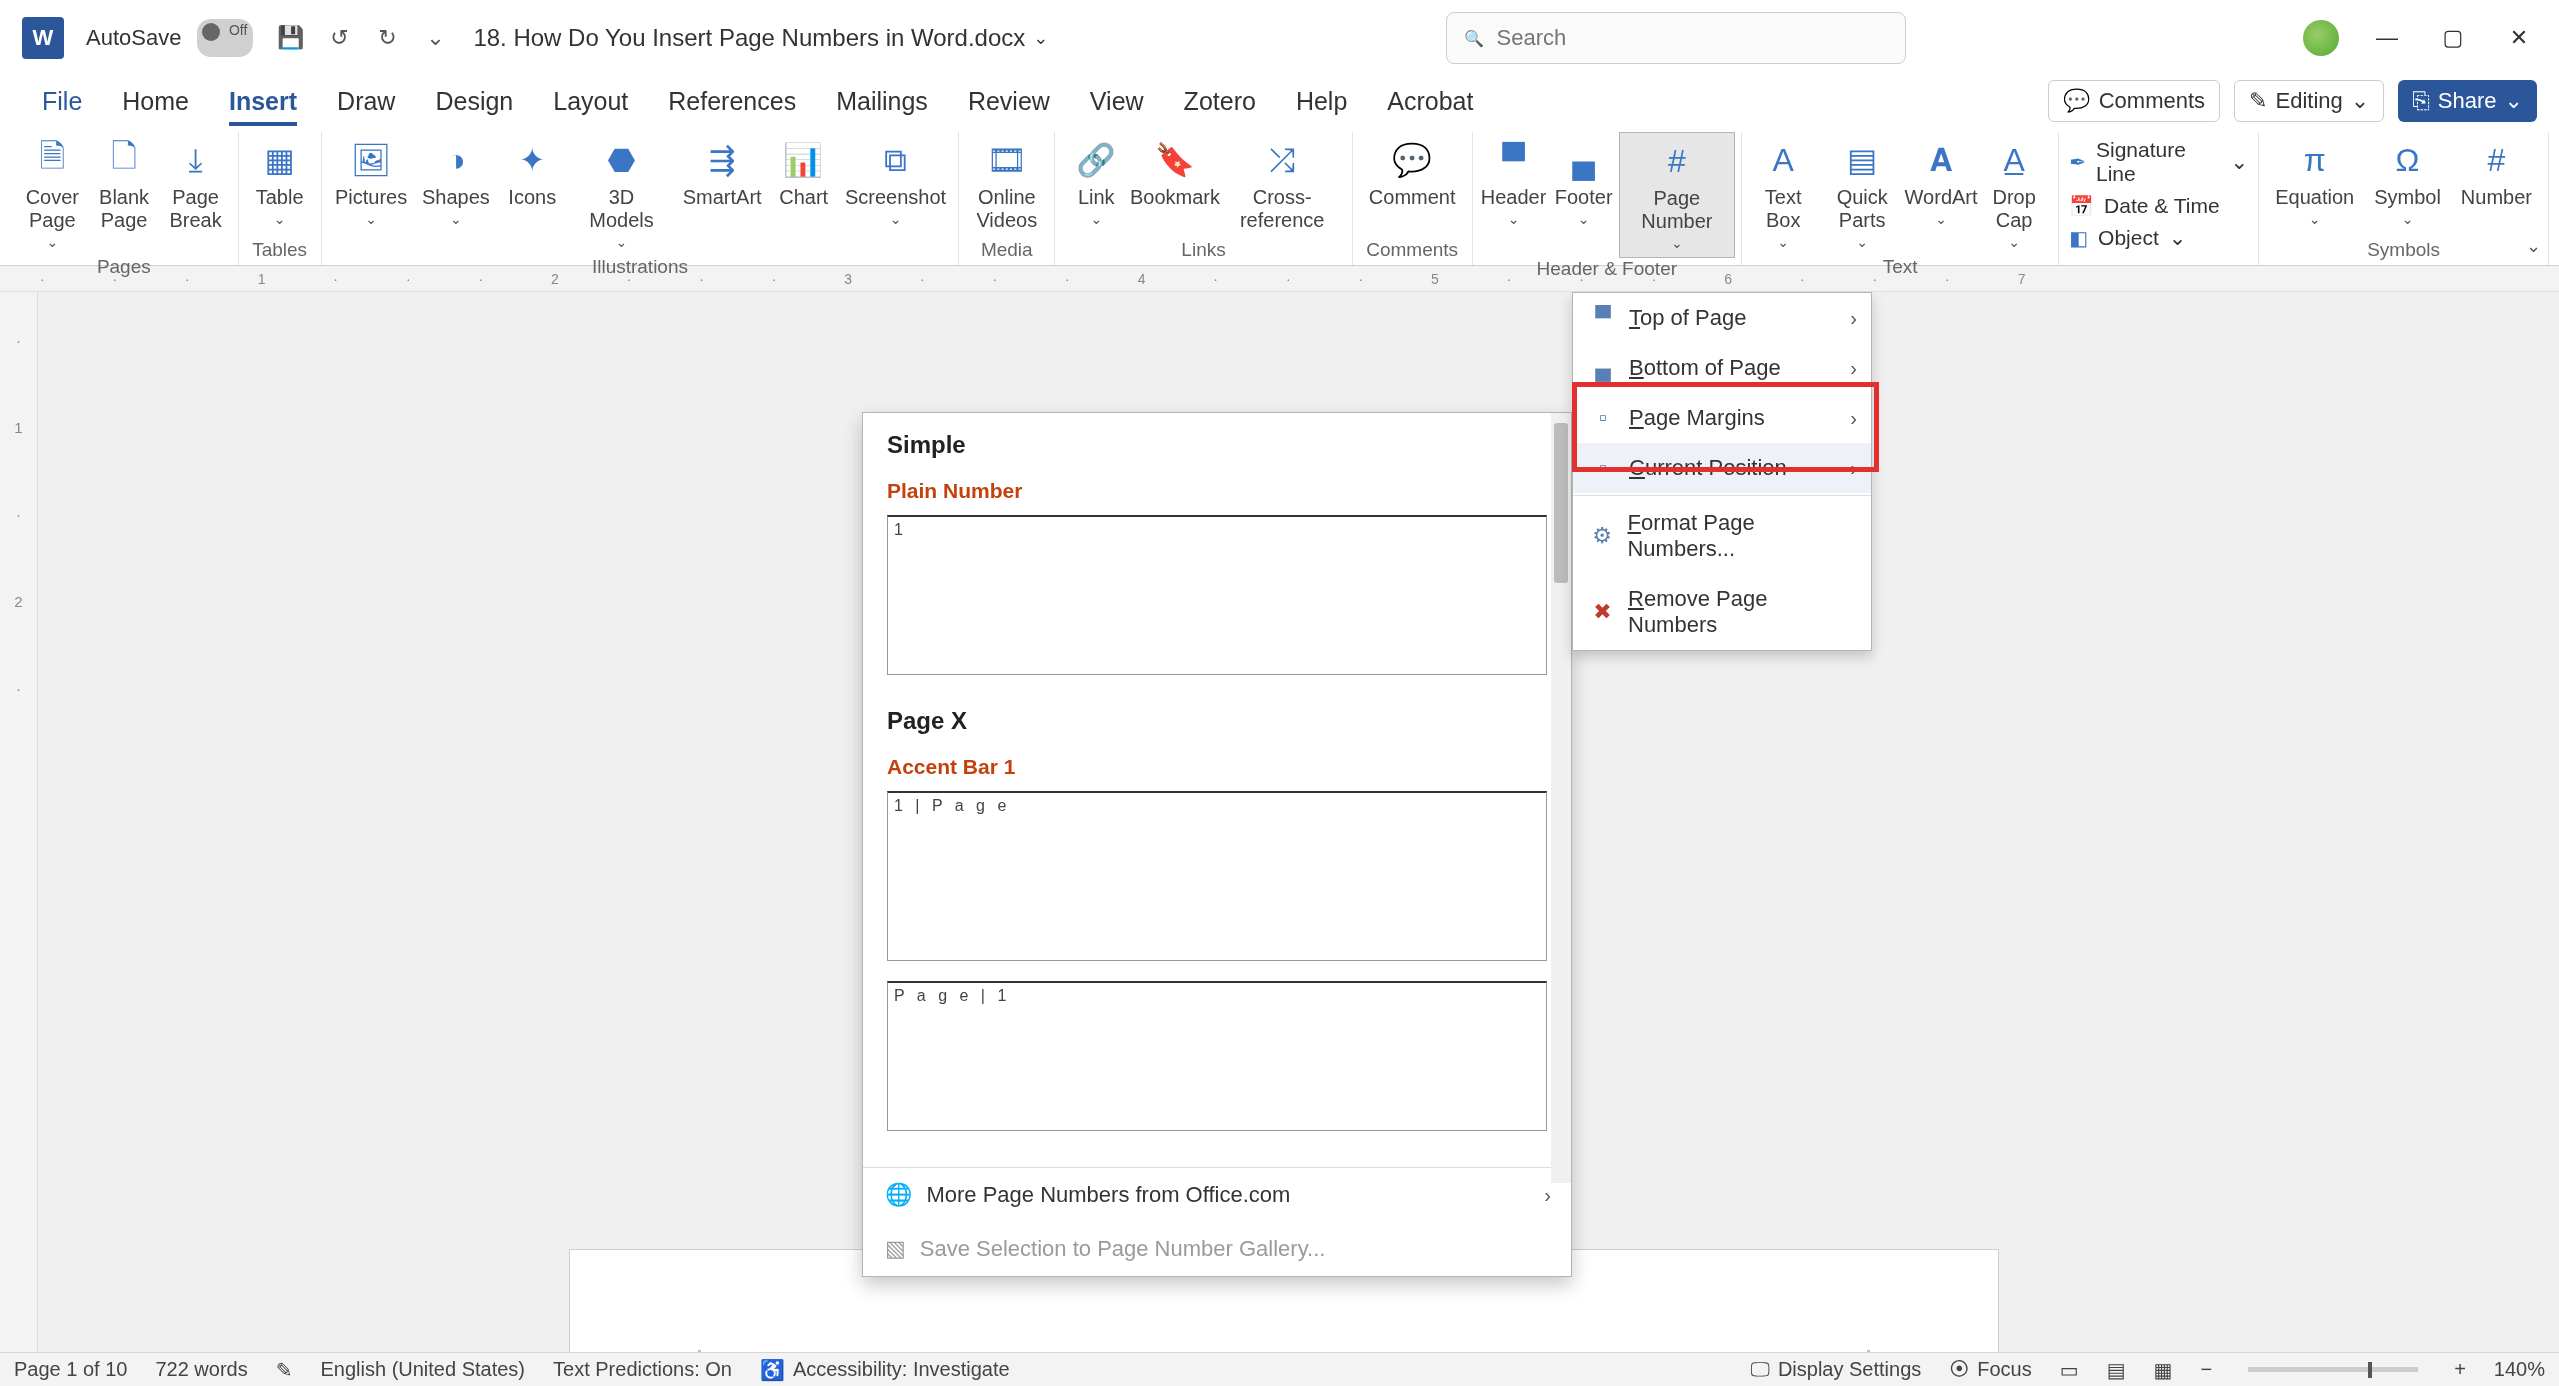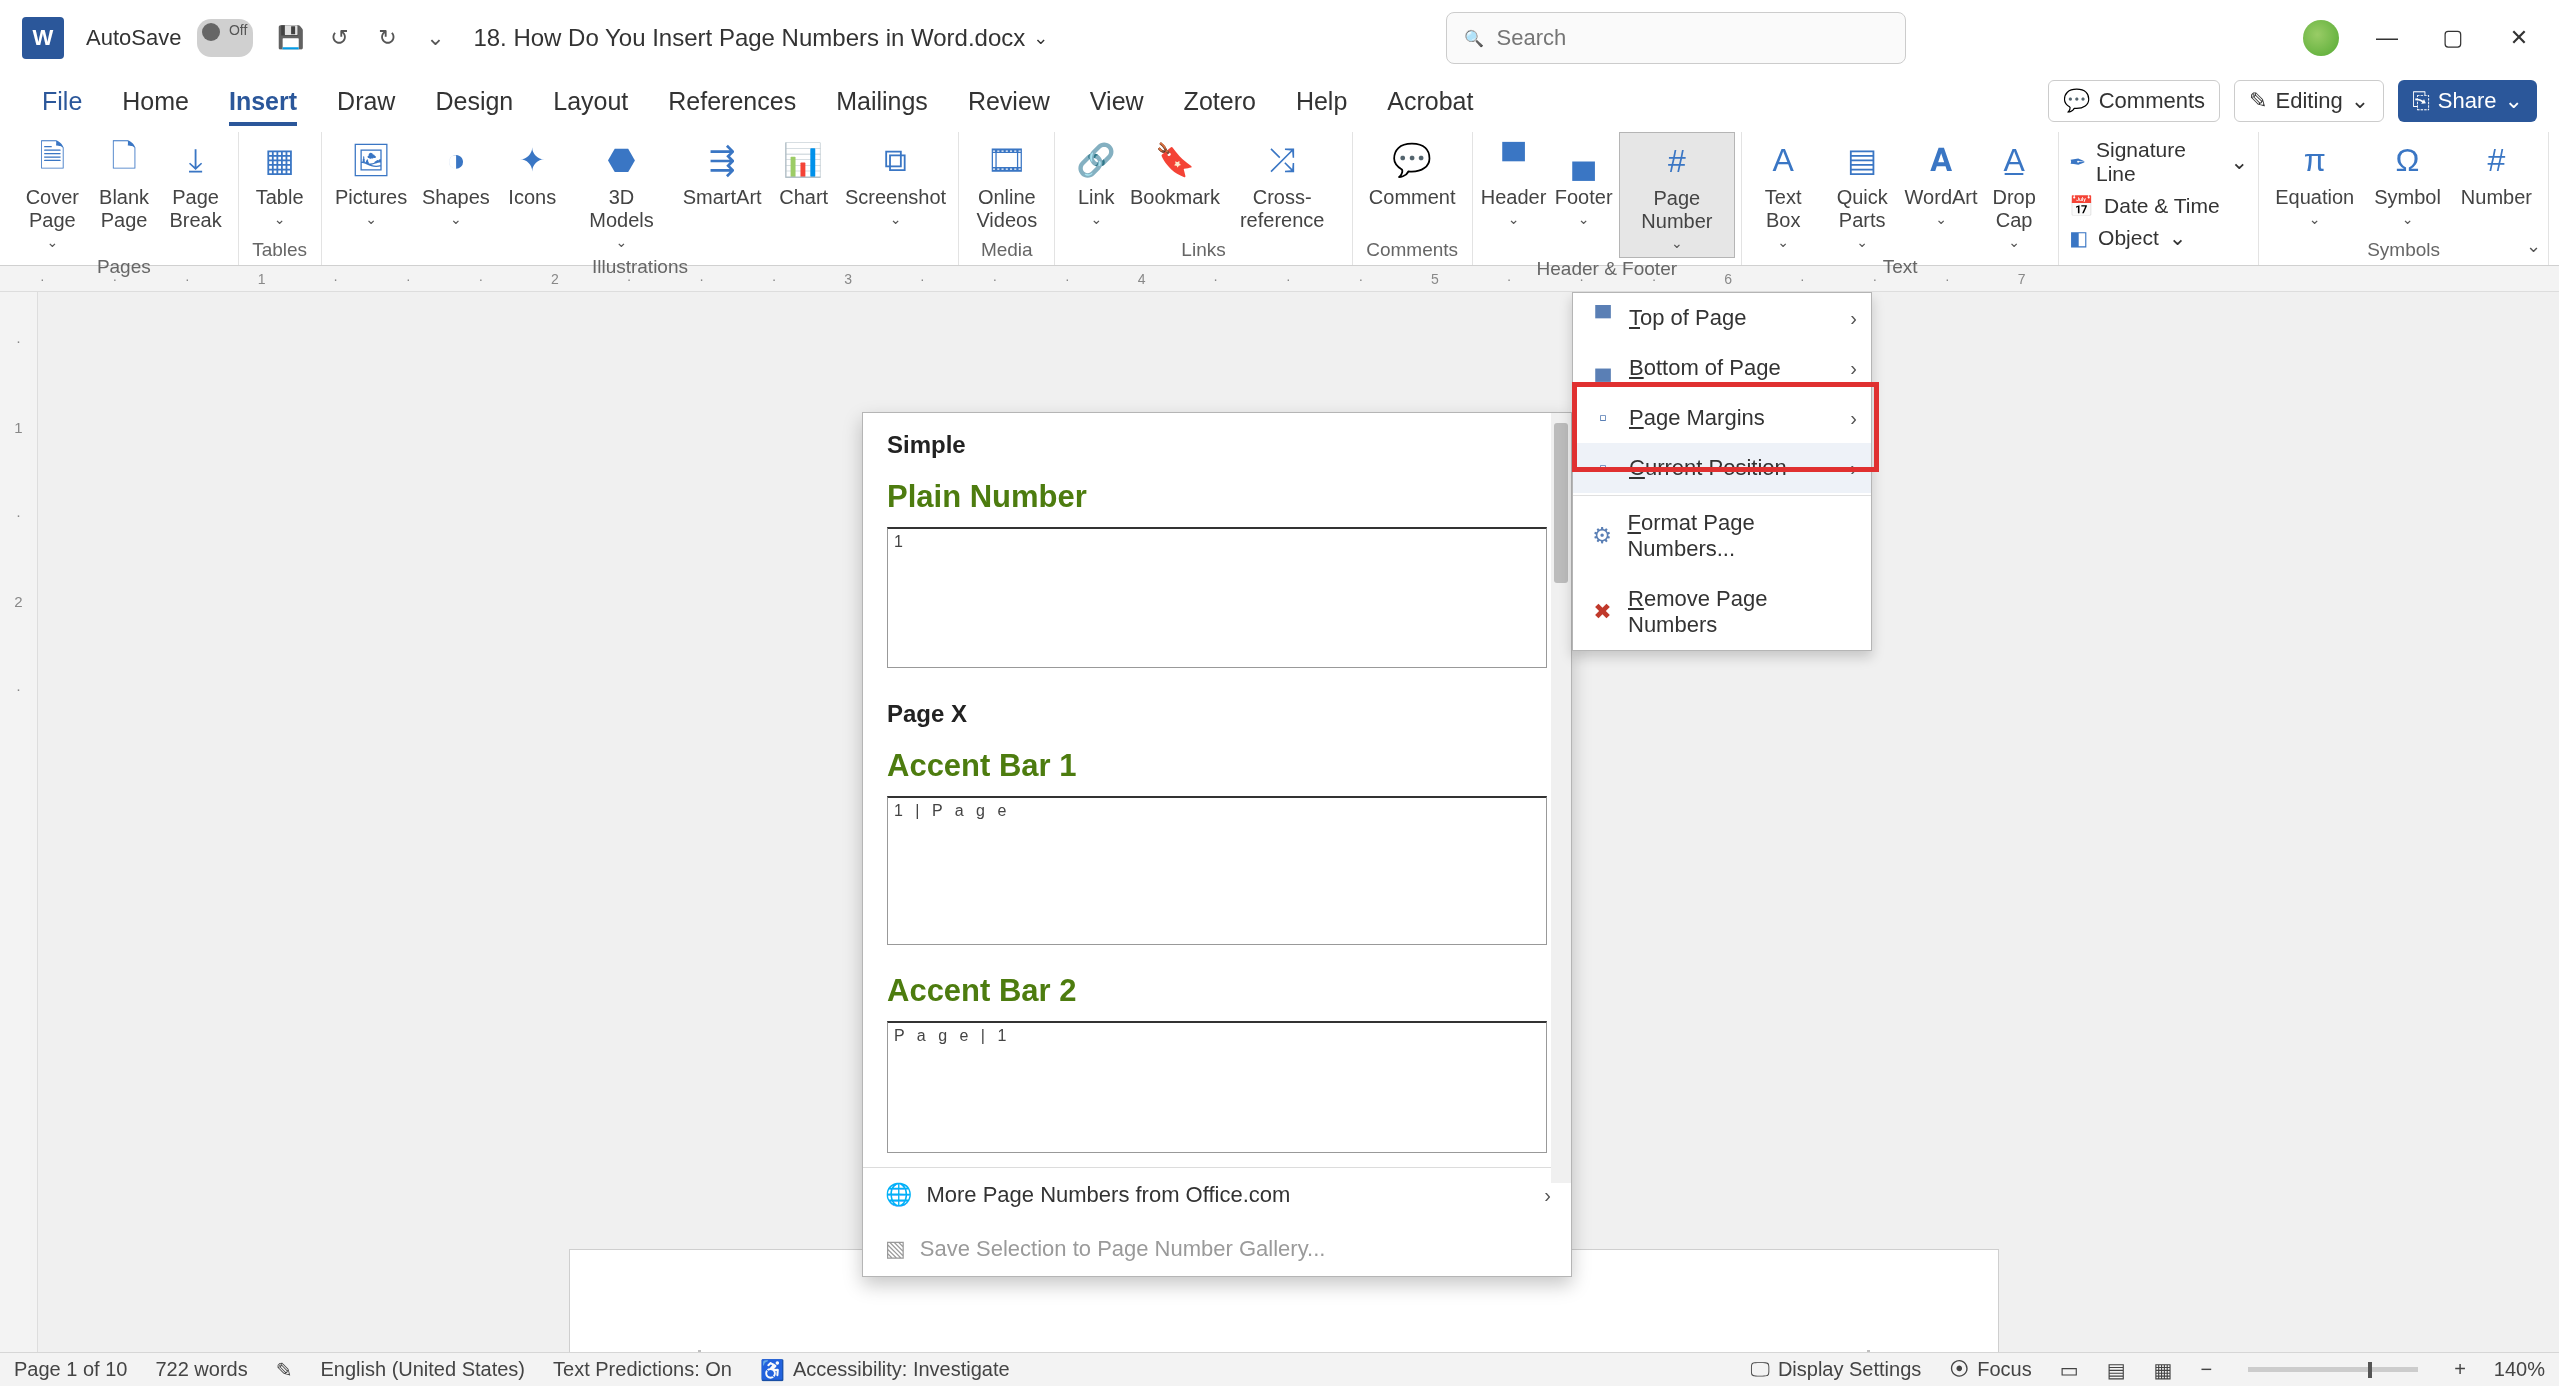--- a/index.html
+++ b/index.html
@@ -76,21 +76,21 @@
 .pn-row .mini-icon { width: 24px; text-align: center; color: #5a7fb5; }
 .pn-row .underline { text-decoration: underline; }
 .pn-sep { height: 1px; background: #e0e0e0; margin: 2px 0; }
 .red-box { position: absolute; left: 1572px; top: 90px; width: 307px; height: 90px; border: 5px solid #e03030; z-index: 30; pointer-events: none; }
 
 
 .gallery { position: absolute; left: 862px; top: 120px; width: 710px; height: 865px; background: #fff; border: 1px solid #b5b5b5; box-shadow: 0 8px 18px rgba(0,0,0,.22); z-index: 15; display: flex; flex-direction: column; }
 .gallery-scroll { position: absolute; right: 0; top: 0; width: 20px; height: 770px; background: #f0f0f0; }
 .gallery-scroll-thumb { position: absolute; top: 10px; left: 3px; width: 14px; height: 160px; background: #bcbcbc; border-radius: 3px; }
 .gal-section { padding: 18px 24px 6px 24px; font-size: 24px; font-weight: 600; color: #222; }
-.gal-item-title { padding: 14px 24px 6px 24px; font-size: 31px; font-weight: 600; color: #4d7c0f; }
+.gal-item-title { padding: 14px 24px 6px 24px; font-size: 21px; font-weight: 600; color: #c2410c; }
 .gal-preview { margin: 6px 24px 14px 24px; border: 1px solid #999; border-top: 2px solid #333; height: var(--ph,160px); position: relative; font-family: Calibri; }
 .gal-preview .txt { position: absolute; top: 4px; left: 6px; font-size: 16px; color: #444; letter-spacing: 4px; }
 .gal-foot { border-top: 1px solid #dcdcdc; margin-top: auto; }
 .gal-foot-row { display: flex; align-items: center; gap: 14px; padding: 14px 22px; font-size: 22px; color: #333; cursor: pointer; position: relative; }
 .gal-foot-row.disabled { color: #9a9a9a; cursor: default; }
 .gal-foot-row::after { content: "›"; position: absolute; right: 20px; color: #555; font-size: 20px; }
 .gal-foot-row.disabled::after { content: ""; }
 
 
 .statusbar { position: absolute; bottom: 0; left: 0; right: 0; height: 34px; background: #f3f3f3; border-top: 1px solid #d6d6d6; display: flex; align-items: center; font-size: 20px; color: #444; padding: 2px 14px; gap: 28px; }
@@ -394,21 +394,20 @@
     <div class="gal-section">Simple</div>
     <div class="gal-item-title">Plain Number</div>
     <div class="gal-preview" style="--ph:160px;">
         <span class="txt">1</span>
       </div>
     <div class="gal-section">Page X</div>
     <div class="gal-item-title">Accent Bar 1</div>
     <div class="gal-preview" style="--ph:170px;">
         <span class="txt">1 | P a g e</span>
       </div>
-    <div class="gal-item-title">Accent Bar 2</div>
     <div class="gal-preview" style="--ph:150px;">
         <span class="txt">P a g e  | 1</span>
       </div>
     <div class="gal-foot">
       <div class="gal-foot-row">
           <span class="mini-icon">🌐</span>
           <span>More Page Numbers from Office.com</span>
         </div>
       <div class="gal-foot-row disabled">
           <span class="mini-icon">▧</span>

